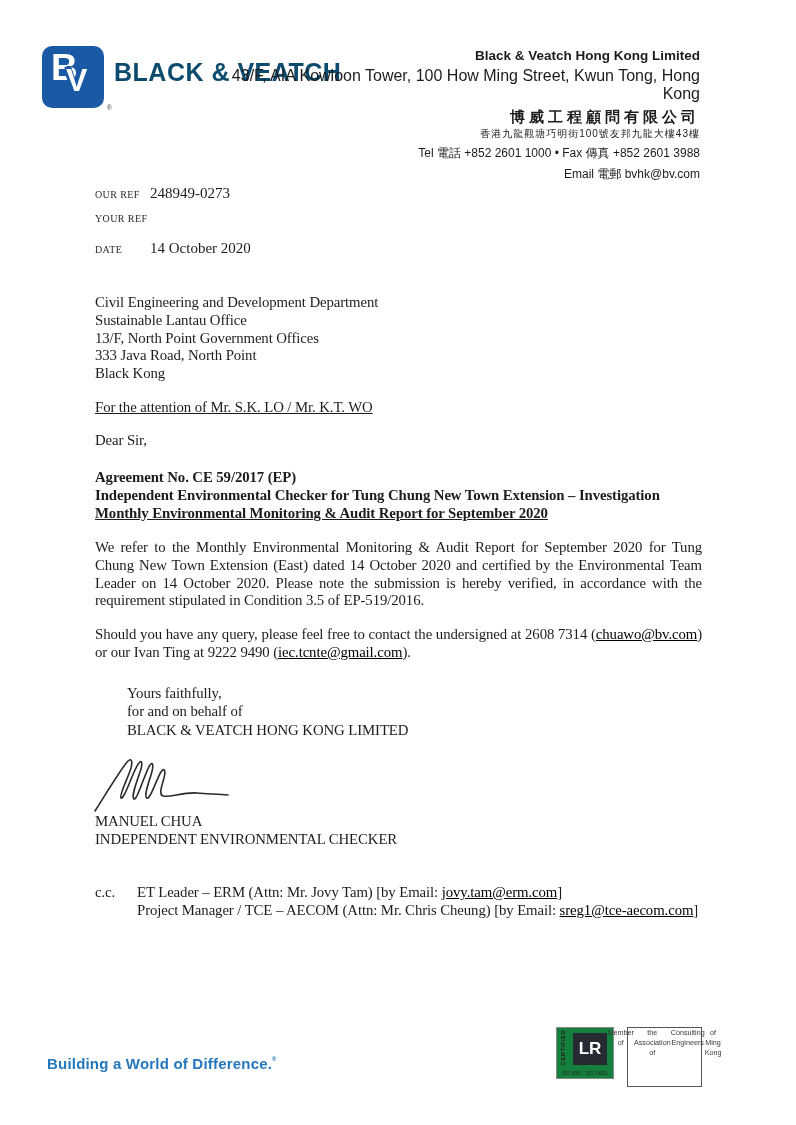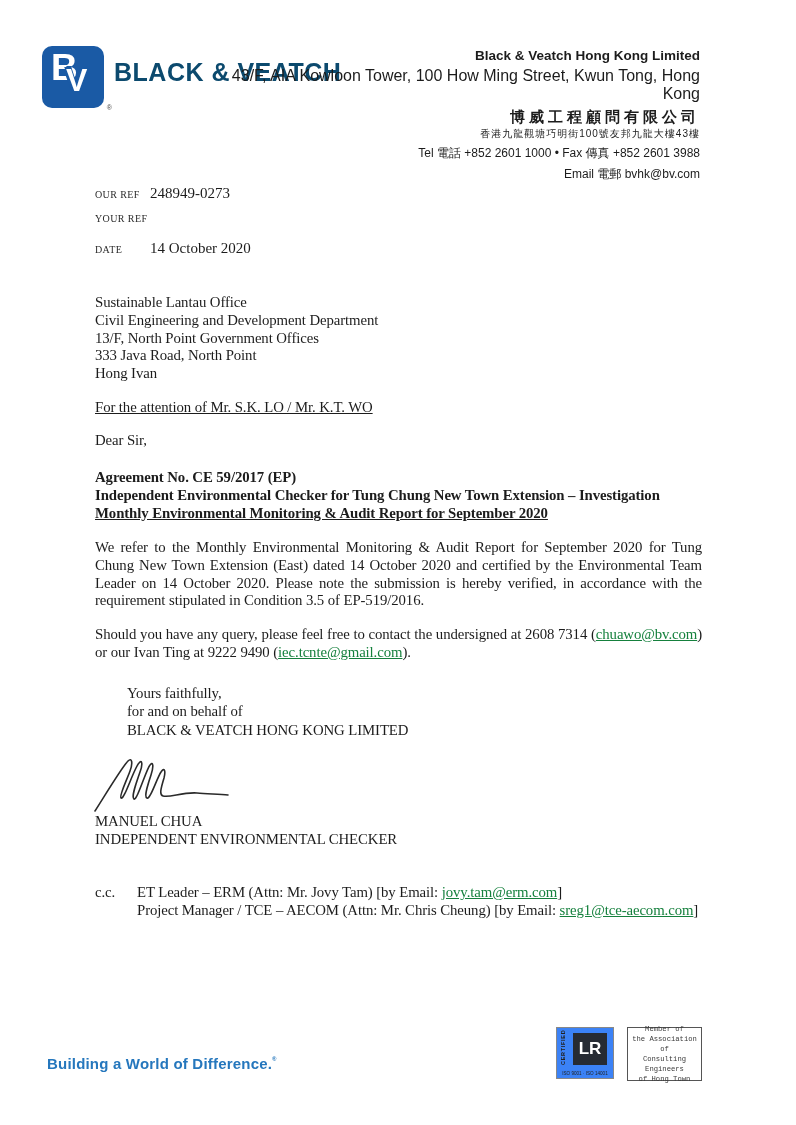--- a/index.html
+++ b/index.html
@@ -70,63 +70,63 @@
   .subject{top:469px;font-weight:700;}
   .subject .nowrap{white-space:nowrap;}
   .subject .uline{text-decoration:underline;}
   .para{text-align:justify;}
   .para1{top:539px;}
   .para2{top:626px;}
   .closing{top:684px;line-height:18.3px;margin-left:32px;}
   .sig-wrap{position:absolute;left:92px;top:757px;}
   .signer-name{top:813px;}
   .signer-title{top:831px;}
-  a.mail{color:#15803d;text-decoration:underline;}
+  a.mail{color:#000000;text-decoration:underline;}
 
   
   .cc-block{
     position:absolute;left:95px;top:884px;width:607px;display:flex;
     font-size:14.8px;line-height:17.8px;letter-spacing:-0.1px;
   }
   .cc-label{width:42px;flex:none;}
   .cc-content{flex:1;}
   .cc-item{text-align:justify;}
 
   
   .slogan{
     position:absolute;left:47px;top:1055px;
     font-family:"Liberation Sans",sans-serif;font-weight:700;
     font-size:15px;color:#2577BD;letter-spacing:0.2px;
   }
   .slogan sup{font-size:6px;vertical-align:8px;}
   .lr-box{
     position:absolute;left:556px;top:1027px;width:58px;height:52px;
-    border:1px solid #888;background:#3b82f6;box-sizing:border-box;
+    border:1px solid #888;background:#15803d;box-sizing:border-box;
   }
   .lr-certified{
     position:absolute;left:3px;top:3px;height:34px;
     writing-mode:vertical-rl;transform:rotate(180deg);
     font-family:"Liberation Sans",sans-serif;font-weight:700;
     font-size:5.5px;letter-spacing:0.7px;color:#222;
   }
   .lr-mark{
     position:absolute;left:16px;top:5px;width:34px;height:32px;
     background:#262b33;color:#fff;text-align:center;line-height:32px;
     font-family:"Liberation Sans",sans-serif;font-weight:700;font-size:17px;
   }
   .lr-iso{
     position:absolute;left:0;right:0;bottom:2px;text-align:center;
     font-family:"Liberation Sans",sans-serif;font-size:4.6px;color:#222;
   }
   .member-box{
-    position:absolute;left:627px;top:1027px;width:75px;height:54px;
+    position:absolute;left:627px;top:1027px;width:75px;height:60px;
     border:1px solid #555;box-sizing:border-box;
-    display:flex;flex-direction:column;justify-content:center;
+    display:flex;flex-direction:row;justify-content:center;
     text-align:center;
-    font-family:Liberation Mono, monospace;font-size:7.2px;
+    font-family:Liberation Sans, sans-serif;font-size:7.2px;
     line-height:10px;color:#3a3a3a;
   }
 </style>
 </head>
 <body>
 
 <div class="page">
 
   <div class="logo-box">
     <span class="logo-b">B</span>
@@ -151,25 +151,25 @@
   <div class="ref-row r2">
     <span class="ref-label">YOUR REF</span>
     <span class="ref-value"></span>
   </div>
   <div class="ref-row r3">
     <span class="ref-label">DATE</span>
     <span class="ref-value">14 October 2020</span>
   </div>
 
   <div class="serif-block recipient">
+    <div>Civil Engineering and Development Department</div>
     <div>Sustainable Lantau Office</div>
-    <div>Civil Engineering and Development Department</div>
     <div>13/F, North Point Government Offices</div>
     <div>333 Java Road, North Point</div>
-    <div>Hong Ivan</div>
+    <div>Black Kong</div>
   </div>
 
   <div class="serif-block attention">For the attention of Mr. S.K. LO / Mr. K.T. WO</div>
 
   <div class="serif-block salutation">Dear Sir,</div>
 
   <div class="serif-block subject">
     <div class="nowrap">Agreement No. CE 59/2017 (EP)</div>
     <div class="nowrap">Independent Environmental Checker for Tung Chung New Town Extension – Investigation</div>
     <div class="nowrap uline">Monthly Environmental Monitoring &amp; Audit Report for September 2020</div>
@@ -207,16 +207,16 @@
   <div class="lr-box">
     <span class="lr-certified">CERTIFIED</span>
     <span class="lr-mark">LR</span>
     <span class="lr-iso">ISO 9001 · ISO 14001</span>
   </div>
 
   <div class="member-box">
     <div>Member of</div>
     <div>the Association of</div>
     <div>Consulting Engineers</div>
-    <div>of Hong Town</div>
+    <div>of Ming Kong</div>
   </div>
 
 </div>
 
 </body></html>

